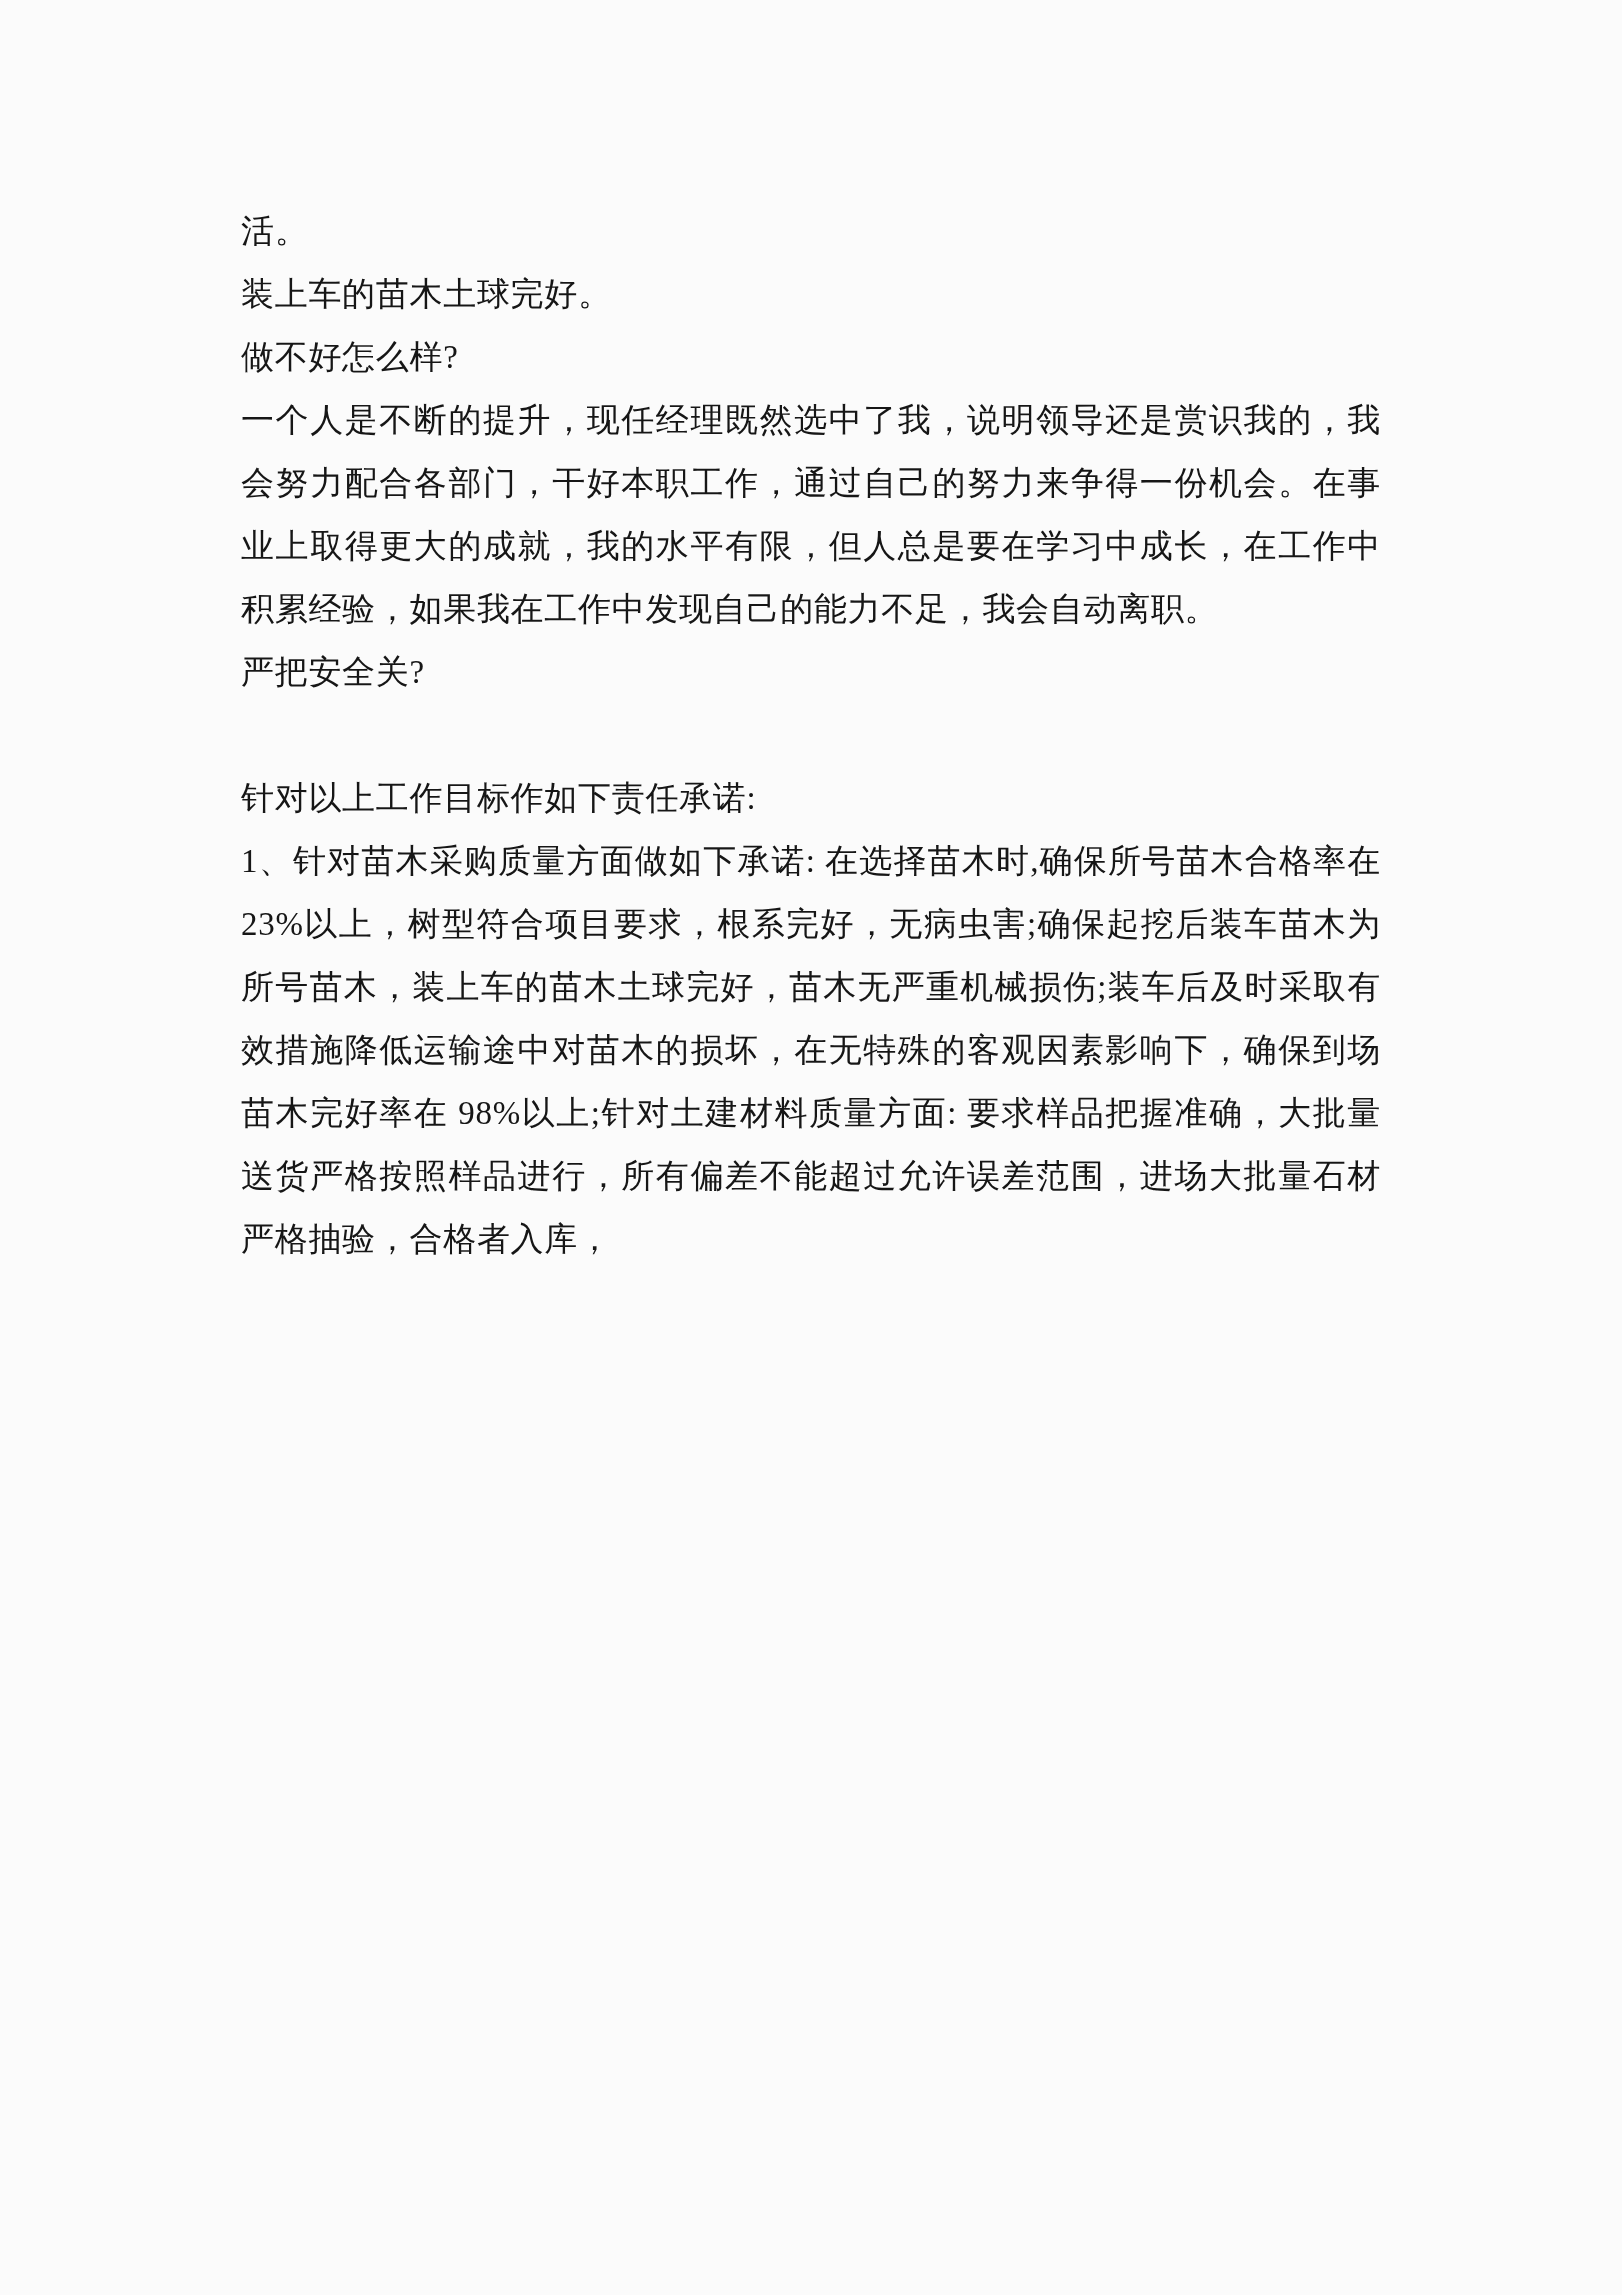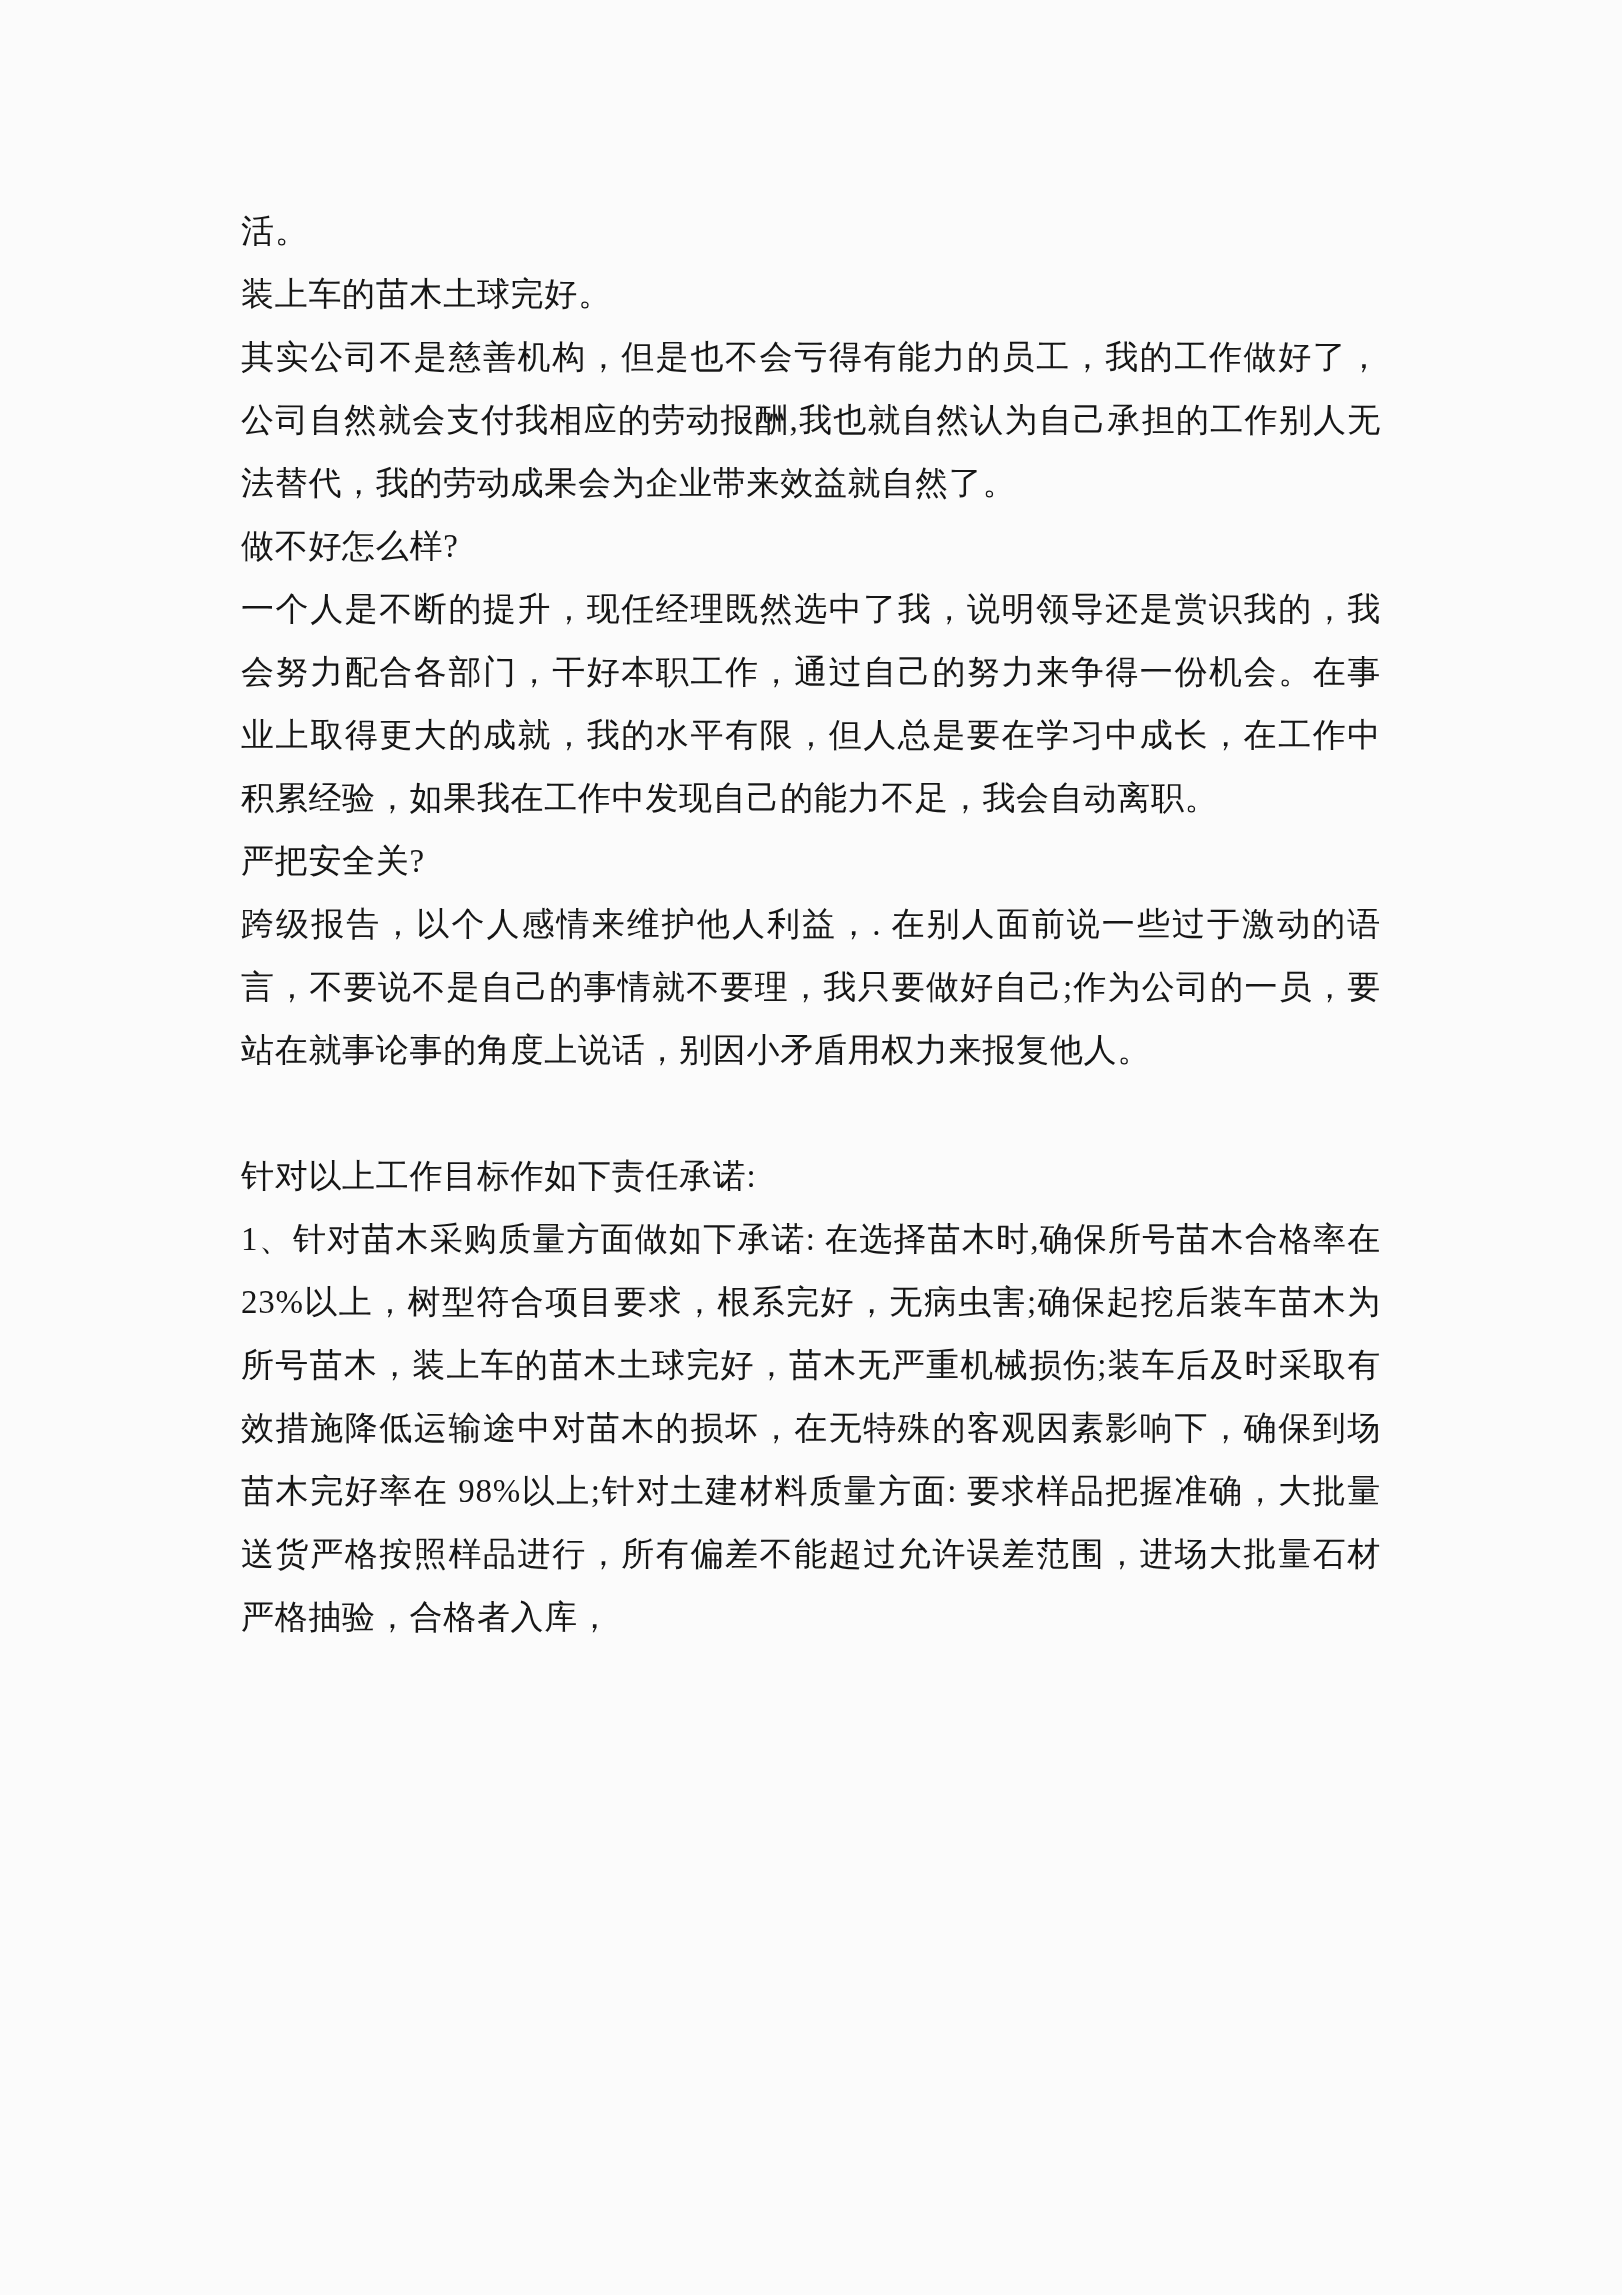--- a/index.html
+++ b/index.html
@@ -40,23 +40,21 @@
     word-break: break-all;
   }
 </style>
 </head>
 <body style="background: rgb(251, 251, 251);">
 
 <div class="page">
   <div class="content" style="color: rgb(22, 22, 22);">
     <p class="paragraph">活。</p>
     <p class="paragraph">装上车的苗木土球完好。</p>
-    <p class="paragraph">其实公司不是慈善机构，但是也不会亏得有能力的员工，我的工作做好了，公司自然就会支付我相应的劳动报酬,我也就自然认为自己承担的工作别人无法替代，我的劳动成果会为企业带来效益就自然了。</p>
     <p class="paragraph">做不好怎么样?</p>
     <p class="paragraph">一个人是不断的提升，现任经理既然选中了我，说明领导还是赏识我的，我会努力配合各部门，干好本职工作，通过自己的努力来争得一份机会。在事业上取得更大的成就，我的水平有限，但人总是要在学习中成长，在工作中积累经验，如果我在工作中发现自己的能力不足，我会自动离职。</p>
     <p class="paragraph">严把安全关?</p>
-    <p class="paragraph">跨级报告，以个人感情来维护他人利益，. 在别人面前说一些过于激动的语言，不要说不是自己的事情就不要理，我只要做好自己;作为公司的一员，要站在就事论事的角度上说话，别因小矛盾用权力来报复他人。</p>
     <p class="paragraph"></p>
     <p class="paragraph">针对以上工作目标作如下责任承诺:</p>
     <p class="paragraph">1、针对苗木采购质量方面做如下承诺: 在选择苗木时,确保所号苗木合格率在 23%以上，树型符合项目要求，根系完好，无病虫害;确保起挖后装车苗木为所号苗木，装上车的苗木土球完好，苗木无严重机械损伤;装车后及时采取有效措施降低运输途中对苗木的损坏，在无特殊的客观因素影响下，确保到场苗木完好率在 98%以上;针对土建材料质量方面: 要求样品把握准确，大批量送货严格按照样品进行，所有偏差不能超过允许误差范围，进场大批量石材严格抽验，合格者入库，</p>
   </div>
 </div>
 
 
 </body></html>

